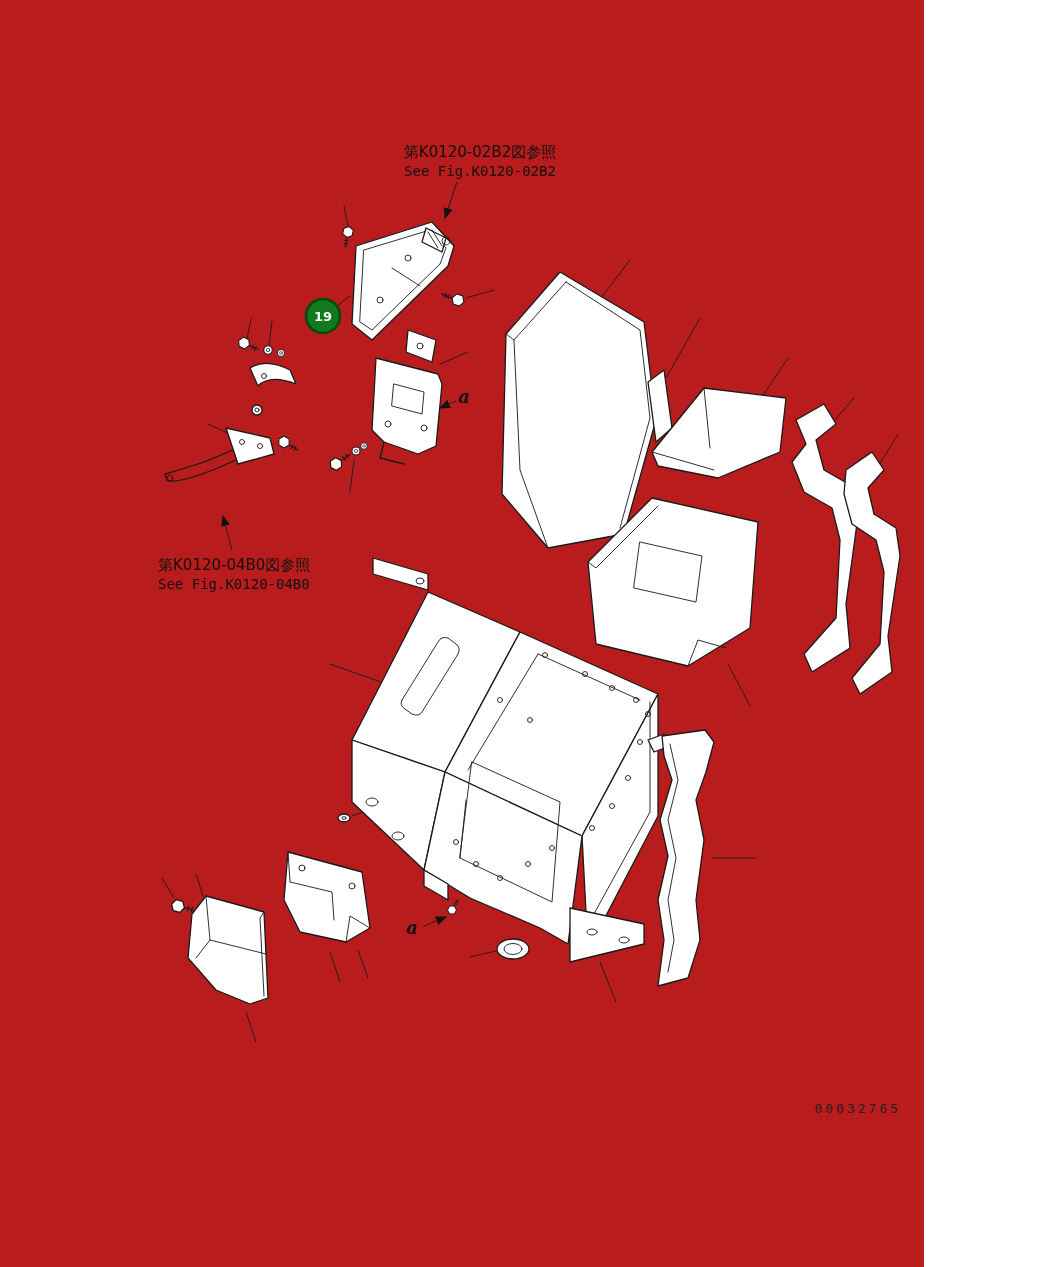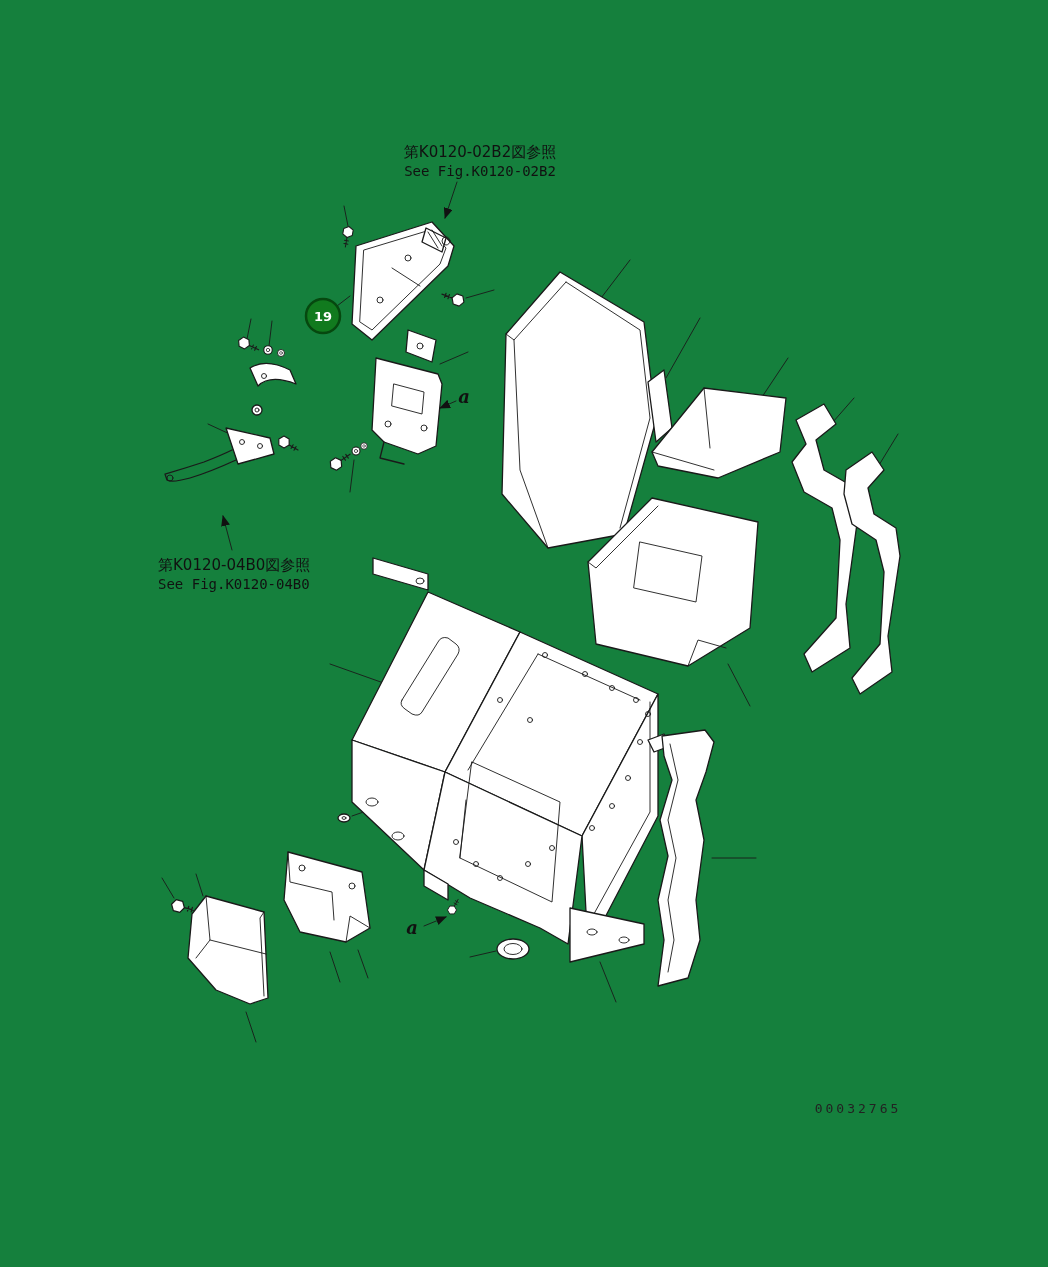--- a/index.html
+++ b/index.html
@@ -1,16 +1,16 @@
 <!DOCTYPE html>
 <html><head>
 <meta charset="utf-8">
 <style>
   html,body{margin:0;padding:0;background:#ffffff;}
-  .page{position:relative;width:1048px;height:1267px;background:#15803d;overflow:hidden;}
+  .page{position:relative;width:924px;height:1267px;background:#b91c1c;overflow:hidden;}
   svg{display:block;}
   .ln{fill:none;stroke:#1a1a1a;stroke-width:1.3;stroke-linejoin:round;stroke-linecap:round;}
   .wf{fill:#ffffff;stroke:#1a1a1a;stroke-width:1.3;stroke-linejoin:round;}
   .thin{fill:none;stroke:#1a1a1a;stroke-width:0.9;stroke-linejoin:round;stroke-linecap:round;}
   .jp-text{font-family:"DejaVu Sans",sans-serif;font-size:15px;fill:#111;}
   .mono-text{font-family:"DejaVu Sans Mono",monospace;font-size:14px;fill:#111;}
   .a-label{font-family:"DejaVu Serif",serif;font-style:italic;font-weight:bold;font-size:18px;fill:#111;}
   .code-text{font-family:"DejaVu Sans Mono",monospace;font-size:13px;letter-spacing:3px;fill:#222;}
   .balloon-num{font-family:"DejaVu Sans",sans-serif;font-size:13px;font-weight:bold;fill:#ffffff;}
 </style>

